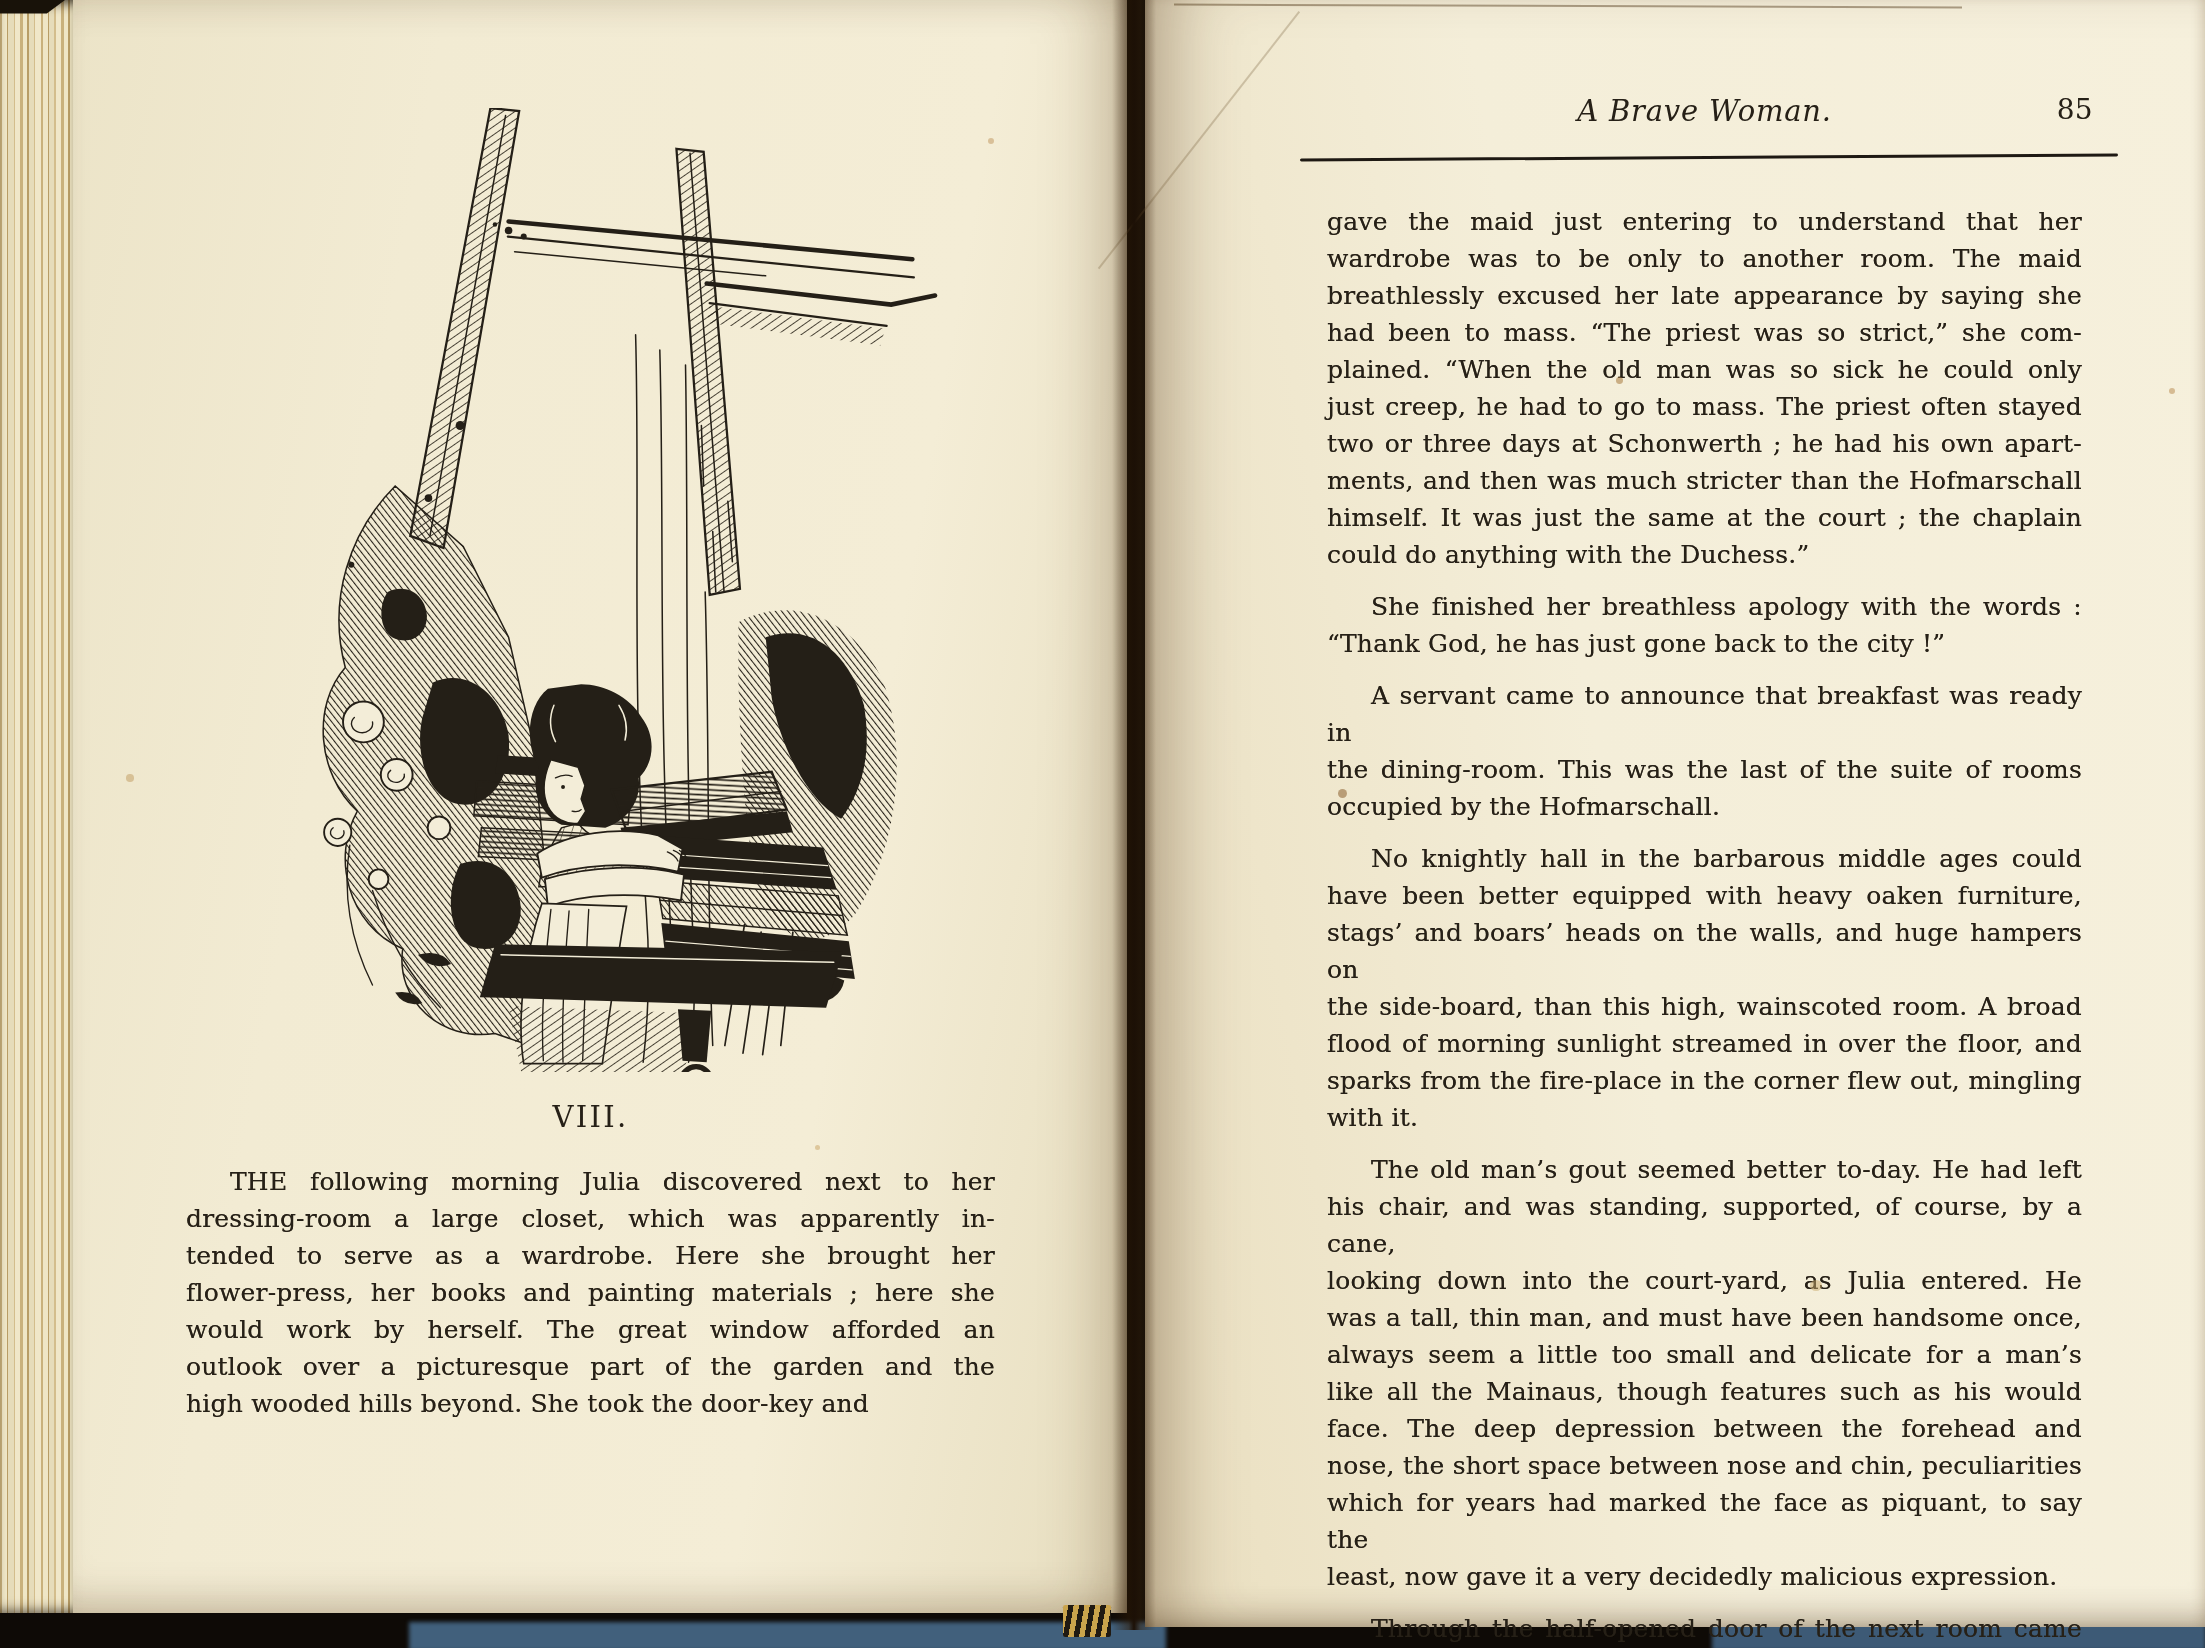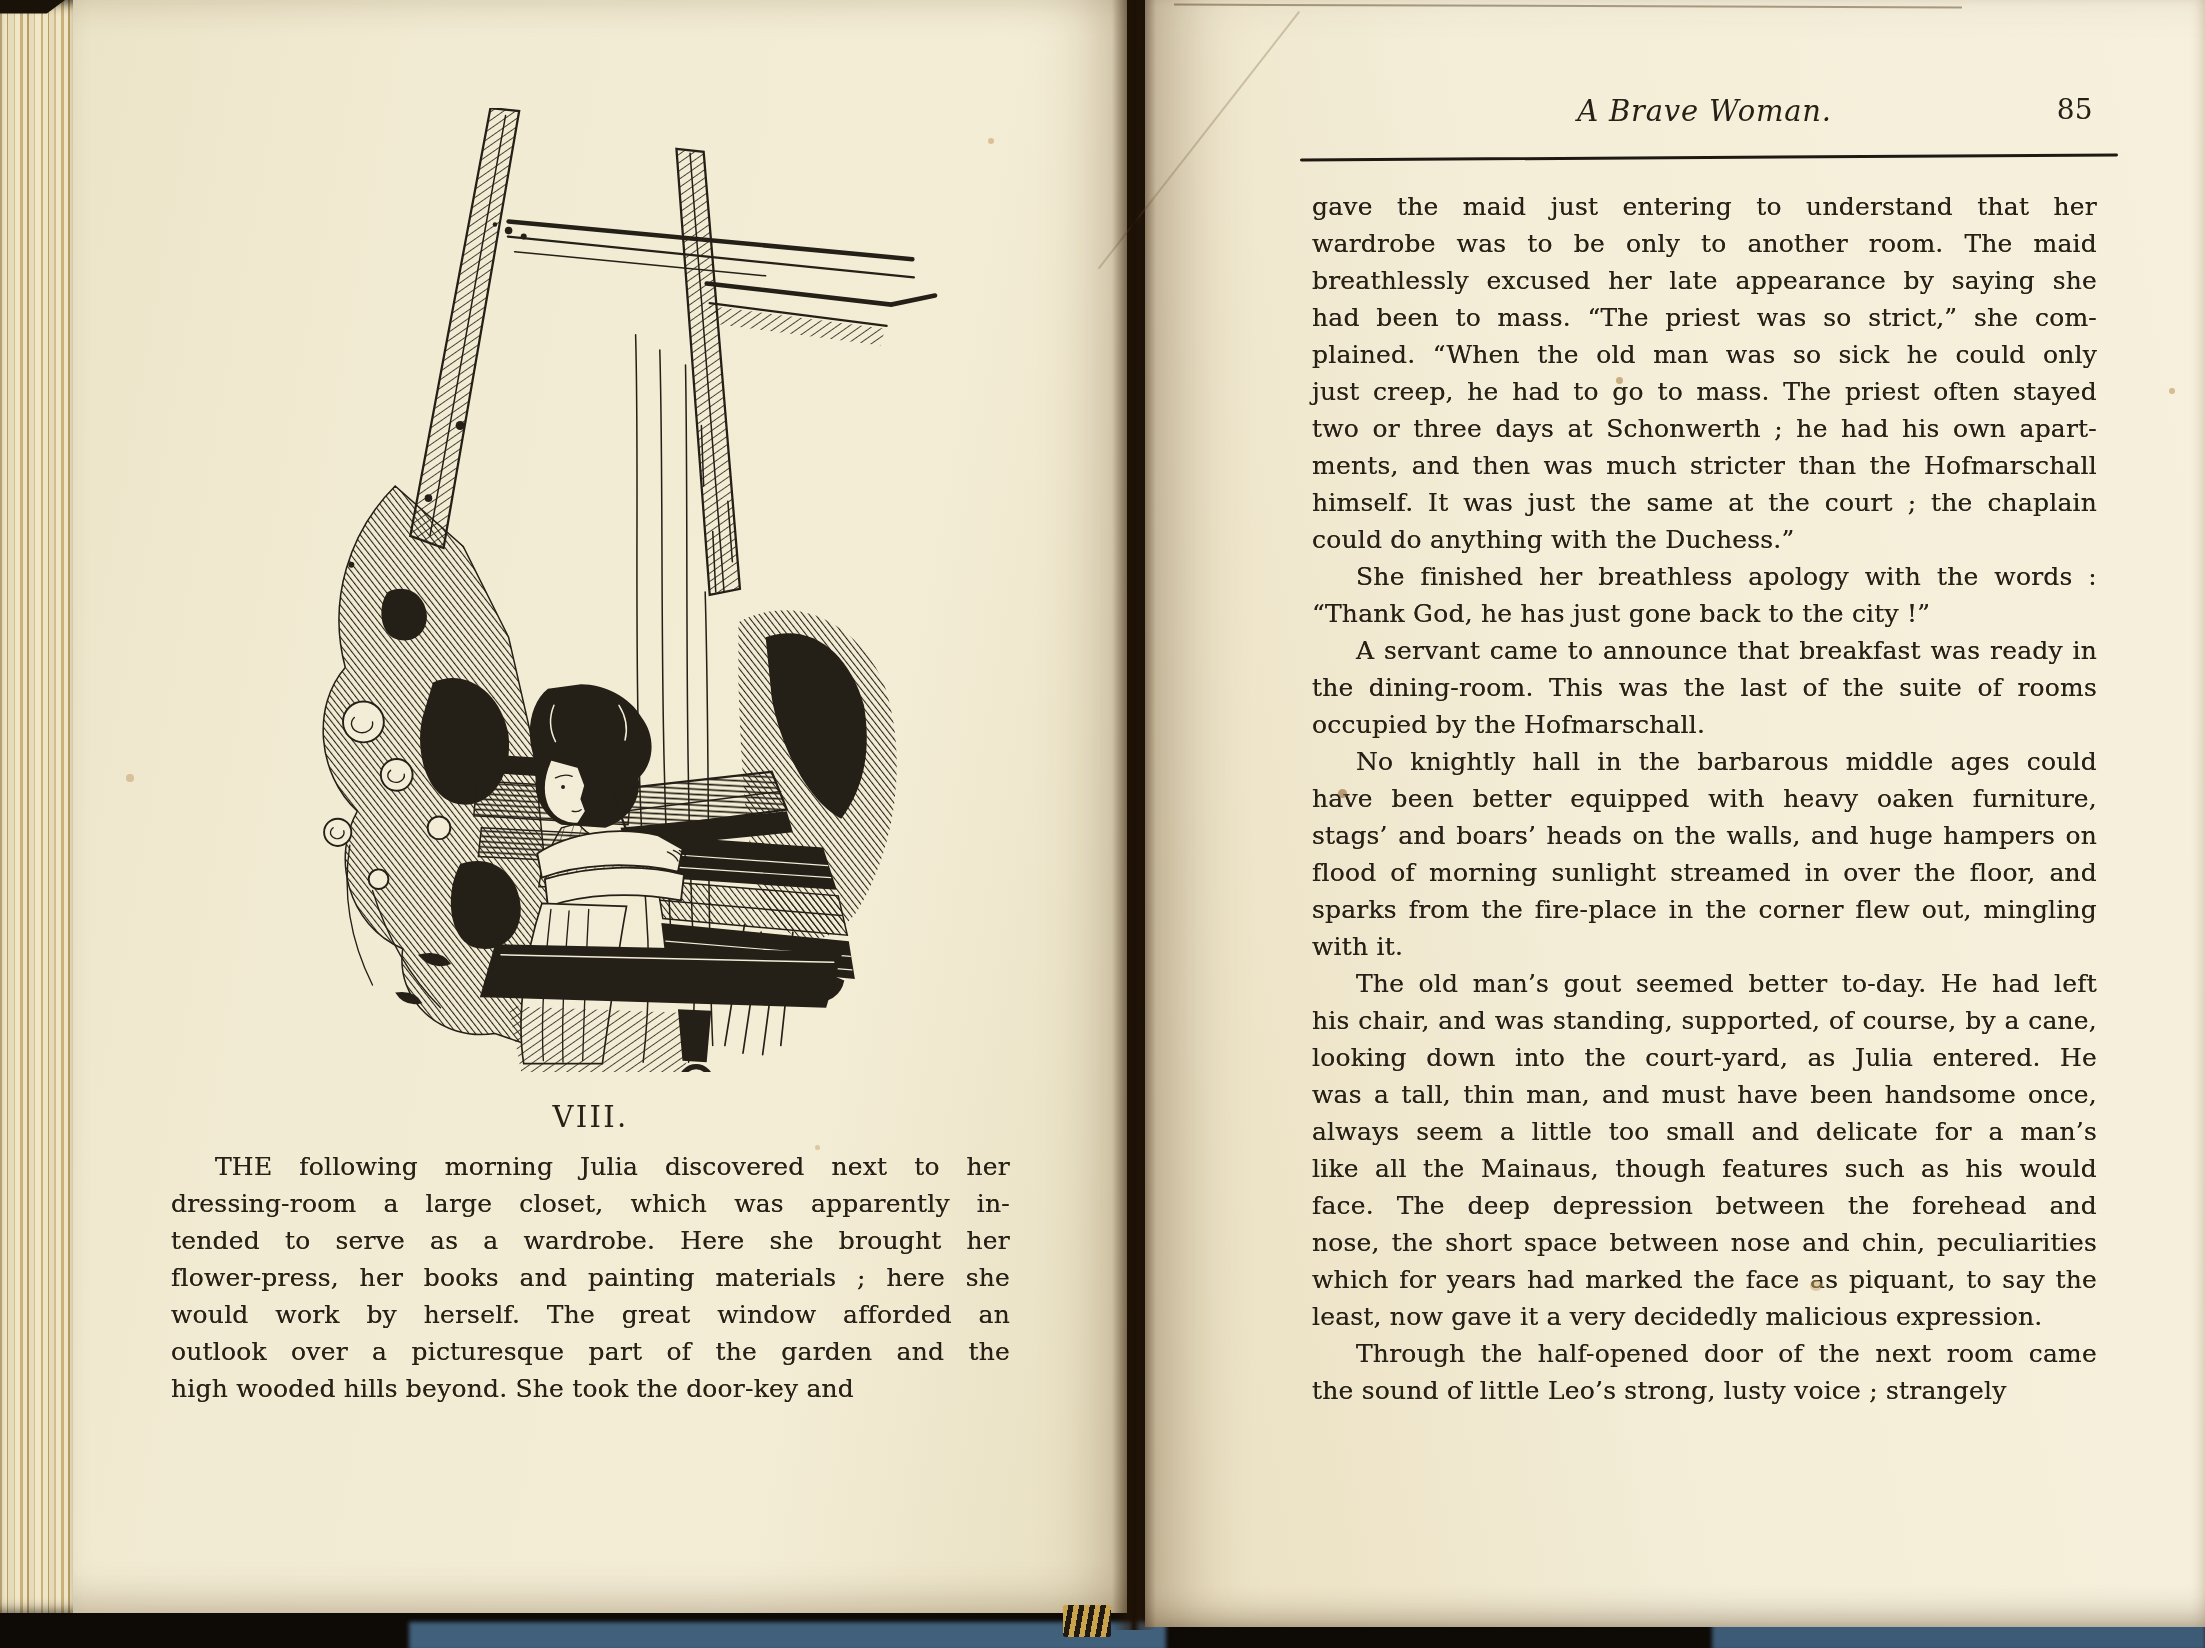--- a/index.html
+++ b/index.html
@@ -51,21 +51,21 @@
   .top-edge{position:absolute;left:29px;top:4.5px;width:788px;height:2.3px;
     background:rgba(80,55,25,.45);transform:rotate(.2deg);}
   .crease{position:absolute;left:53px;top:-23px;width:1.5px;height:326px;
     background:rgba(120,95,60,.30);transform:rotate(38deg);}
 
   
   .col{position:absolute;color:#262017;font-size:25px;letter-spacing:0.2px;
     text-shadow:0 0 0.5px rgba(40,32,20,.75);}
   .left-col{left:98px;top:1148px;width:839px;}
   .right-col{left:167px;top:188px;width:785px;}
-  .para{margin:0;}
+  .para{margin:15px;}
   .line{line-height:37px;text-align:justify;text-align-last:justify;white-space:normal;}
   .line.last{text-align-last:left;}
   .line.indent{text-indent:44px;}
 
   .chapter{position:absolute;left:98px;top:1100px;width:839px;text-align:center;
     font-size:29px;letter-spacing:2.3px;color:#262017;}
   .running-header{position:absolute;left:167px;top:94px;width:785px;height:38px;}
   .rh-title{position:absolute;left:0;width:100%;text-align:center;
     font-style:italic;font-size:29px;letter-spacing:0.8px;color:#262017;}
   .rh-num{position:absolute;right:4.5px;top:-1.5px;font-size:28px;color:#262017;}
@@ -259,20 +259,21 @@
         </div>
         <div class="para">
           <div class="line indent">A servant came to announce that breakfast was ready in</div>
           <div class="line">the dining-room. This was the last of the suite of rooms</div>
           <div class="line last">occupied by the Hofmarschall.</div>
         </div>
         <div class="para">
           <div class="line indent">No knightly hall in the barbarous middle ages could</div>
           <div class="line">have been better equipped with heavy oaken furniture,</div>
           <div class="line">stags’ and boars’ heads on the walls, and huge hampers on</div>
+          <div class="line">the side-board, than this high, wainscoted room. A broad</div>
           <div class="line">flood of morning sunlight streamed in over the floor, and</div>
           <div class="line">sparks from the fire-place in the corner flew out, mingling</div>
           <div class="line last">with it.</div>
         </div>
         <div class="para">
           <div class="line indent">The old man’s gout seemed better to-day. He had left</div>
           <div class="line">his chair, and was standing, supported, of course, by a cane,</div>
           <div class="line">looking down into the court-yard, as Julia entered. He</div>
           <div class="line">was a tall, thin man, and must have been handsome once,</div>
           <div class="line">always seem a little too small and delicate for a man’s</div>

